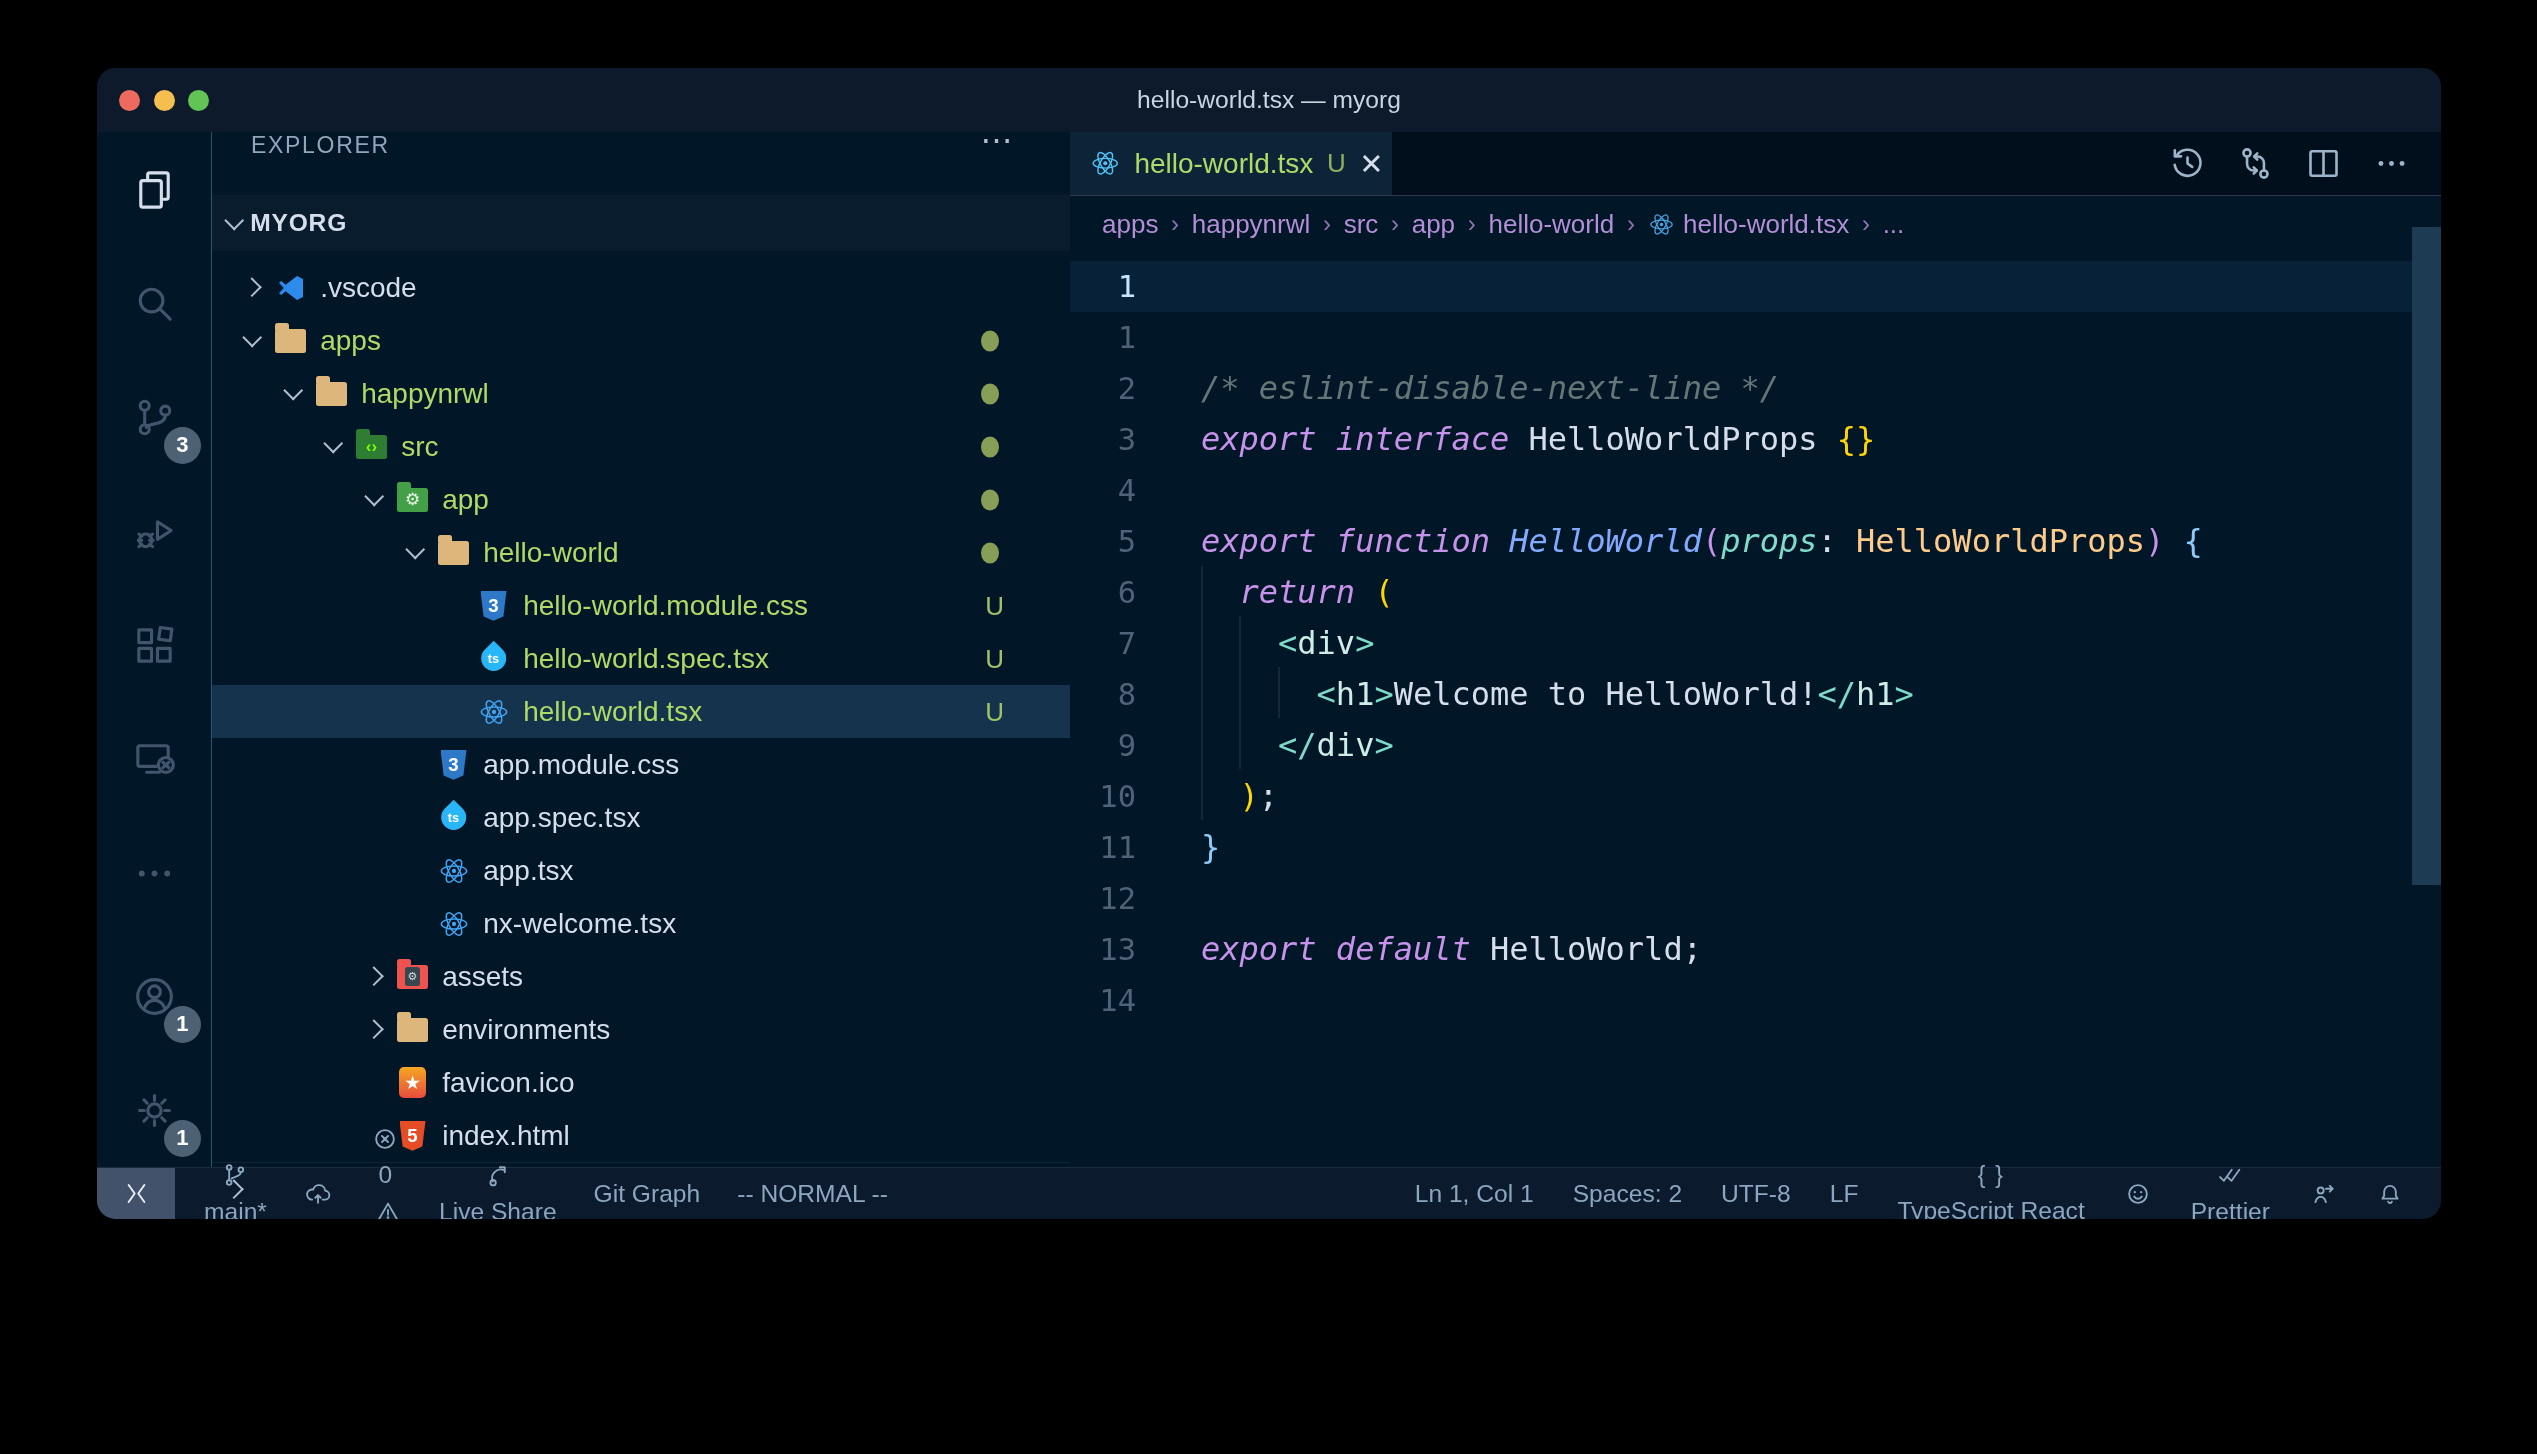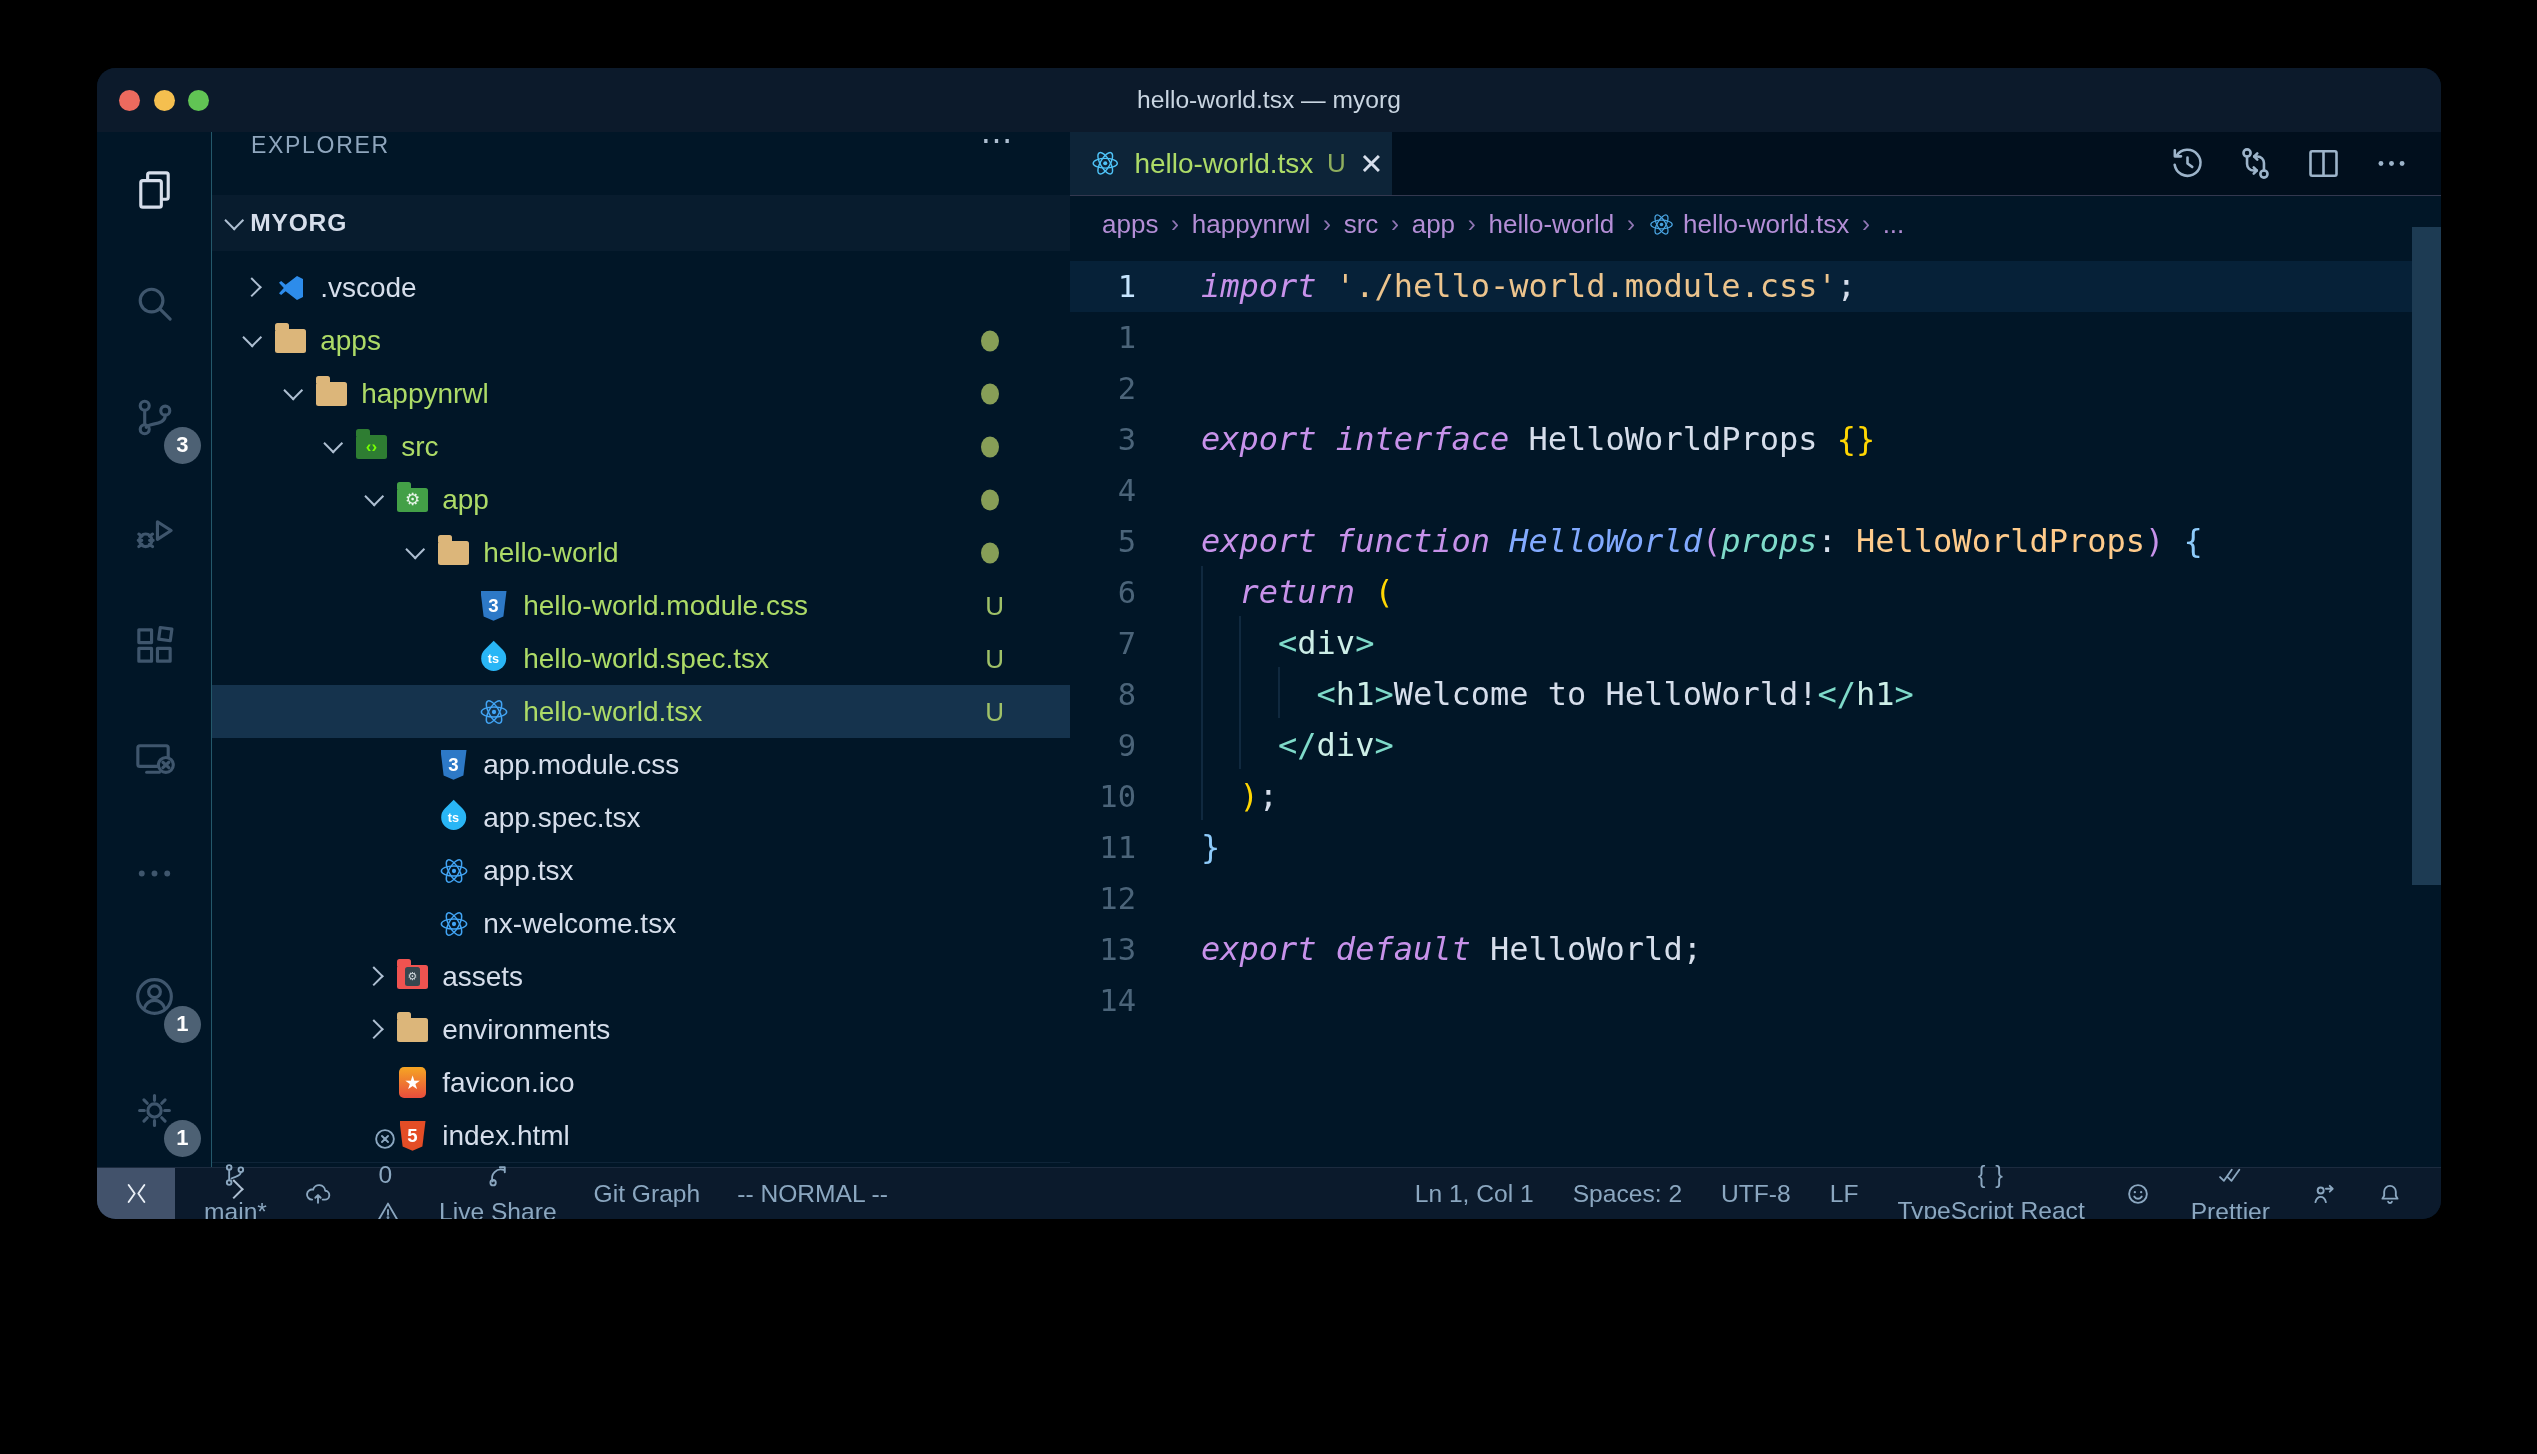--- a/index.html
+++ b/index.html
@@ -526,23 +526,23 @@
               </svg>
             </span>
             <span>hello-world.tsx</span>
           </span>
           <span class="bc-sep">›</span>
           <span class="bc-item">
             <span>...</span>
           </span>
         </div>
       <div id="code">
-          <div class="cline current"><span class="lnum">1</span><span class="ltext"><span class="tk-kw">import</span><span class="tk-pun"> </span><span class="tk-str">'./hello-world.module.css'</span><span class="tk-pun">;</span></span></div>
+          <div class="cline current"><span class="lnum">1</span></div>
           <div class="cline"><span class="lnum">1</span><span class="ltext"></span></div>
-          <div class="cline"><span class="lnum">2</span></div>
+          <div class="cline"><span class="lnum">2</span><span class="ltext"><span class="tk-com">/* eslint-disable-next-line */</span></span></div>
           <div class="cline"><span class="lnum">3</span><span class="ltext"><span class="tk-kw">export</span><span class="tk-pun"> </span><span class="tk-kw">interface</span><span class="tk-pun"> </span><span class="tk-id">HelloWorldProps</span><span class="tk-pun"> </span><span class="tk-gold">{}</span></span></div>
           <div class="cline"><span class="lnum">4</span><span class="ltext"></span></div>
           <div class="cline"><span class="lnum">5</span><span class="ltext"><span class="tk-kw">export</span><span class="tk-pun"> </span><span class="tk-kw">function</span><span class="tk-pun"> </span><span class="tk-fn">HelloWorld</span><span class="tk-mag">(</span><span class="tk-param">props</span><span class="tk-pun">: </span><span class="tk-type">HelloWorldProps</span><span class="tk-mag">)</span><span class="tk-pun"> </span><span class="tk-blue">{</span></span></div>
           <div class="cline"><span class="lnum">6</span><span class="ltext"><span class="tk-pun">  </span><span class="tk-kw">return</span><span class="tk-pun"> </span><span class="tk-gold">(</span></span></div>
           <div class="cline"><span class="lnum">7</span><span class="ltext"><span class="tk-pun">    </span><span class="tk-tagb">&lt;</span><span class="tk-tag">div</span><span class="tk-tagb">&gt;</span></span></div>
           <div class="cline"><span class="lnum">8</span><span class="ltext"><span class="tk-pun">      </span><span class="tk-tagb">&lt;</span><span class="tk-tag">h1</span><span class="tk-tagb">&gt;</span><span class="tk-txt">Welcome to HelloWorld!</span><span class="tk-tagb">&lt;/</span><span class="tk-tag">h1</span><span class="tk-tagb">&gt;</span></span></div>
           <div class="cline"><span class="lnum">9</span><span class="ltext"><span class="tk-pun">    </span><span class="tk-tagb">&lt;/</span><span class="tk-tag">div</span><span class="tk-tagb">&gt;</span></span></div>
           <div class="cline"><span class="lnum">10</span><span class="ltext"><span class="tk-pun">  </span><span class="tk-gold">)</span><span class="tk-pun">;</span></span></div>
           <div class="cline"><span class="lnum">11</span><span class="ltext"><span class="tk-blue">}</span></span></div>
           <div class="cline"><span class="lnum">12</span><span class="ltext"></span></div>

